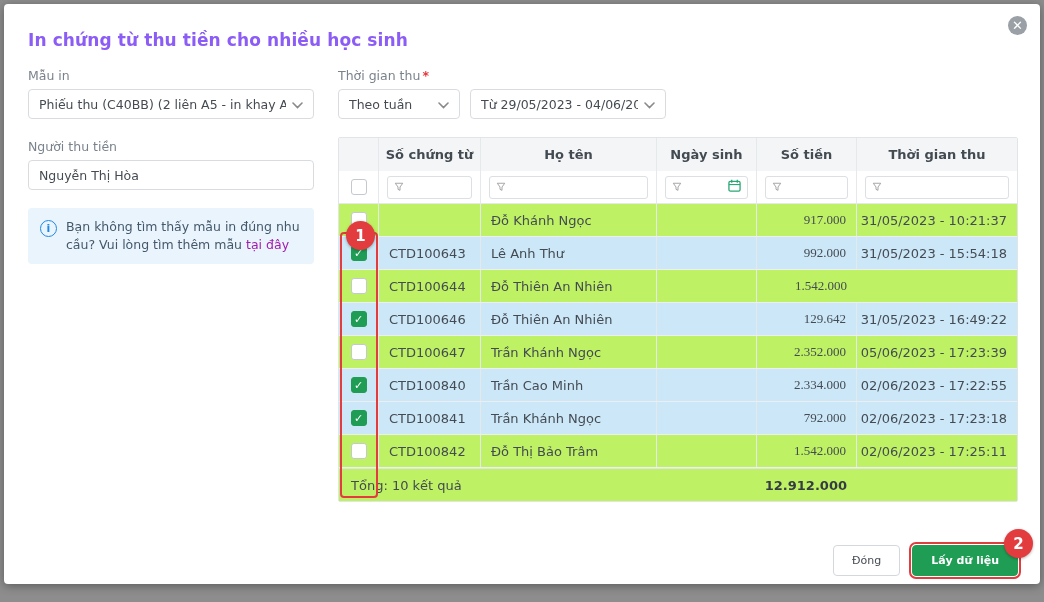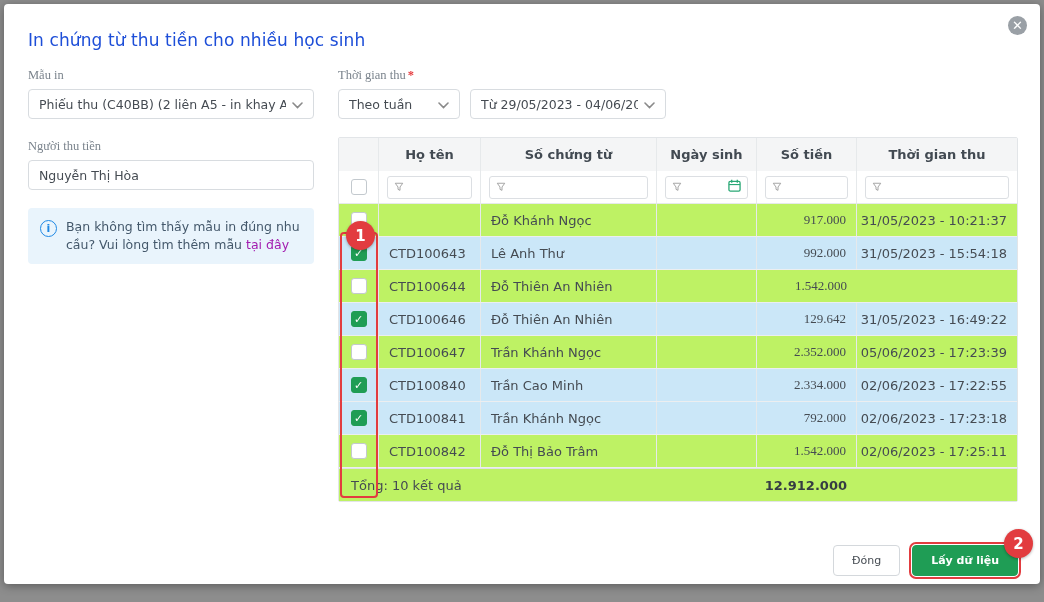--- a/index.html
+++ b/index.html
@@ -6,24 +6,24 @@
   html,body { width:1044px; height:602px; overflow:hidden;
     font-family:"DejaVu Sans","Liberation Sans",sans-serif; }
   .backdrop { position:relative; width:1044px; height:602px; background:#8d8d8d; }
   .modal { position:absolute; left:4px; top:4px; width:1036px; height:580px;
     background:#ffffff; border-radius:4px; box-shadow:0 2px 10px rgba(0,0,0,.35); }
 
   .close-btn { position:absolute; top:12px; right:13px; width:19px; height:19px;
     border-radius:50%; background:#9aa0a6; color:#fff; font-size:13px; line-height:19px;
     text-align:center; cursor:pointer; font-weight:bold; }
 
-  .modal-title { position:absolute; left:24px; top:26px; font-size:17px; font-weight:400;
-    color:#1d4ed8; letter-spacing:.1px; }
-
-  .field-label { font-size:12.5px; color:#7a838c; margin-bottom:6px; display:block;font-family:Liberation Serif, serif; }
+  .modal-title { position:absolute; left:24px; top:26px; font-size:17px; font-weight:700;
+    color:#8b5cf6; letter-spacing:.1px; }
+
+  .field-label { font-size:12.5px; color:#7a838c; margin-bottom:6px; display:block; }
   .req { color:#e5383b; font-weight:700; margin-left:2px; }
 
   
   .left-col { position:absolute; left:24px; top:64px; width:286px; }
   .select-box, .text-input { height:30px; border:1px solid #d8dcE0; border-radius:4px;
     background:#fff; display:flex; align-items:center; padding:0 10px; font-size:12.5px;
     color:#454b52; width:100%; justify-content:space-between; gap:6px; }
   .select-box .sel-text { white-space:nowrap; overflow:hidden; text-overflow:clip; }
   .text-input { font-family:inherit; }
   input.text-input { justify-content:flex-start; outline:none; }
@@ -145,22 +145,22 @@
               </svg>
           </span>
         </div>
       </div>
 
 
       <div class="grid-table">
 
         <div class="hrow">
           <div class="cell c-check"></div>
+          <div class="cell">Số chứng từ</div>
           <div class="cell">Họ tên</div>
-          <div class="cell">Số chứng từ</div>
           <div class="cell">Ngày sinh</div>
           <div class="cell">Số tiền</div>
           <div class="cell">Thời gian thu</div>
         </div>
 
         <div class="filterrow">
           <div class="cell c-check">
             <span class="checkbox"></span>
           </div>
           <div class="cell filtercell">

